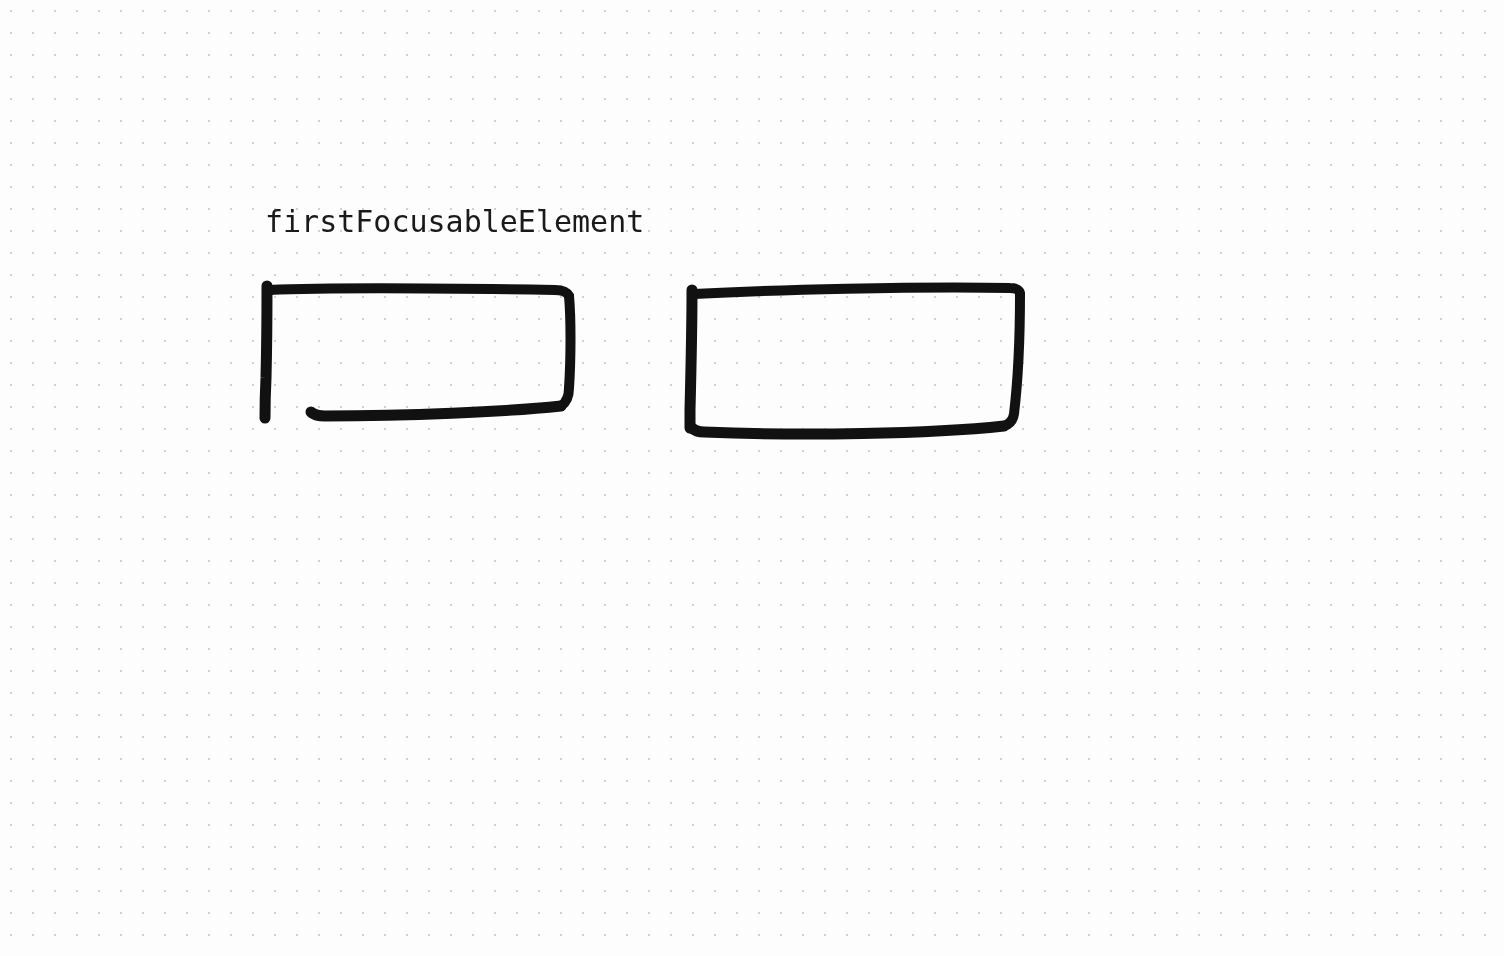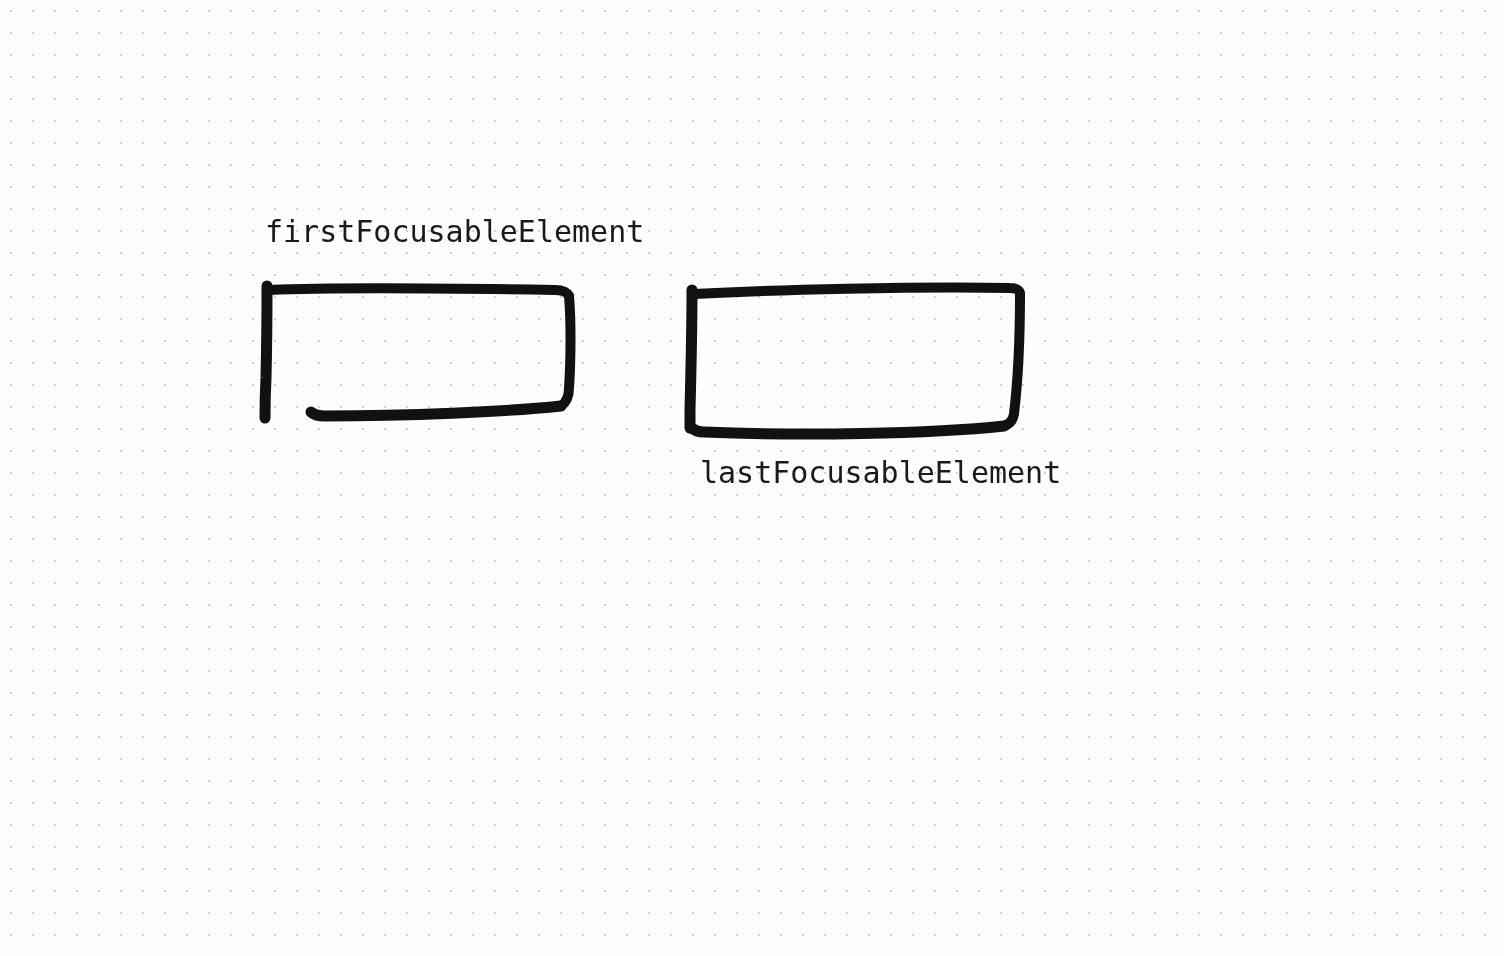--- a/index.html
+++ b/index.html
@@ -25,21 +25,21 @@
     }
     .label {
       position: absolute;
       font-size: 30px;
       color: #1a1a1a;
       font-family: ui-monospace, 'SF Mono', Menlo, Monaco, Consolas, monospace;
       white-space: nowrap;
     }
     .label-first {
       left: 265px;
-      top: 214px;
+      top: 204px;
     }
     .label-last {
       left: 700px;
       top: 455px;
     }
     .sketch {
       position: absolute;
     }
     .sketch-left {
       left: 255px;
@@ -92,15 +92,14 @@
                C 336 8, 340 10, 340 14" stroke-width="10"></path>
       <path d="M 340 14
                C 340 50, 338 100, 334 134
                C 333 140, 330 144, 324 146" stroke-width="10"></path>
       <path d="M 324 146
                C 250 154, 120 156, 24 152
                C 18 152, 14 150, 12 148" stroke-width="11"></path>
     </svg>
   </div>
 
-  <div class="label label-last">lastFocusableElement</div>
 
 </div>
 
 </body></html>

